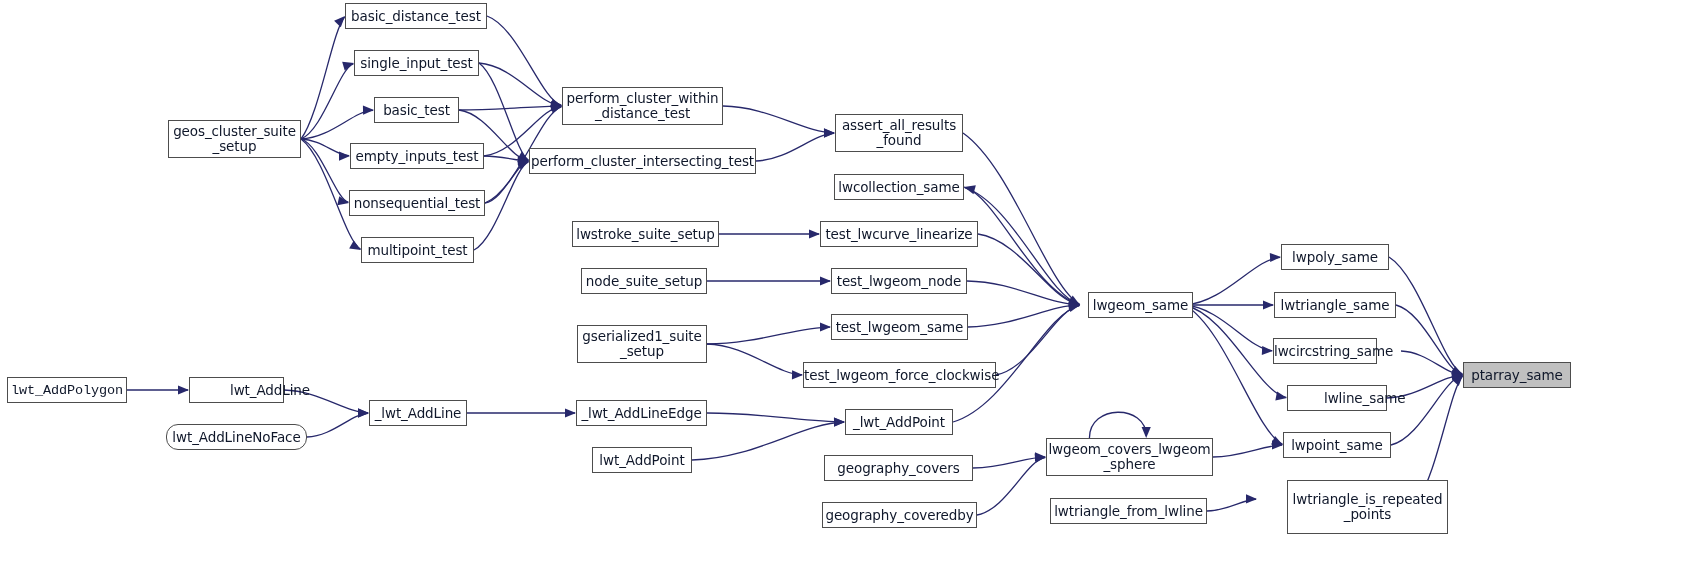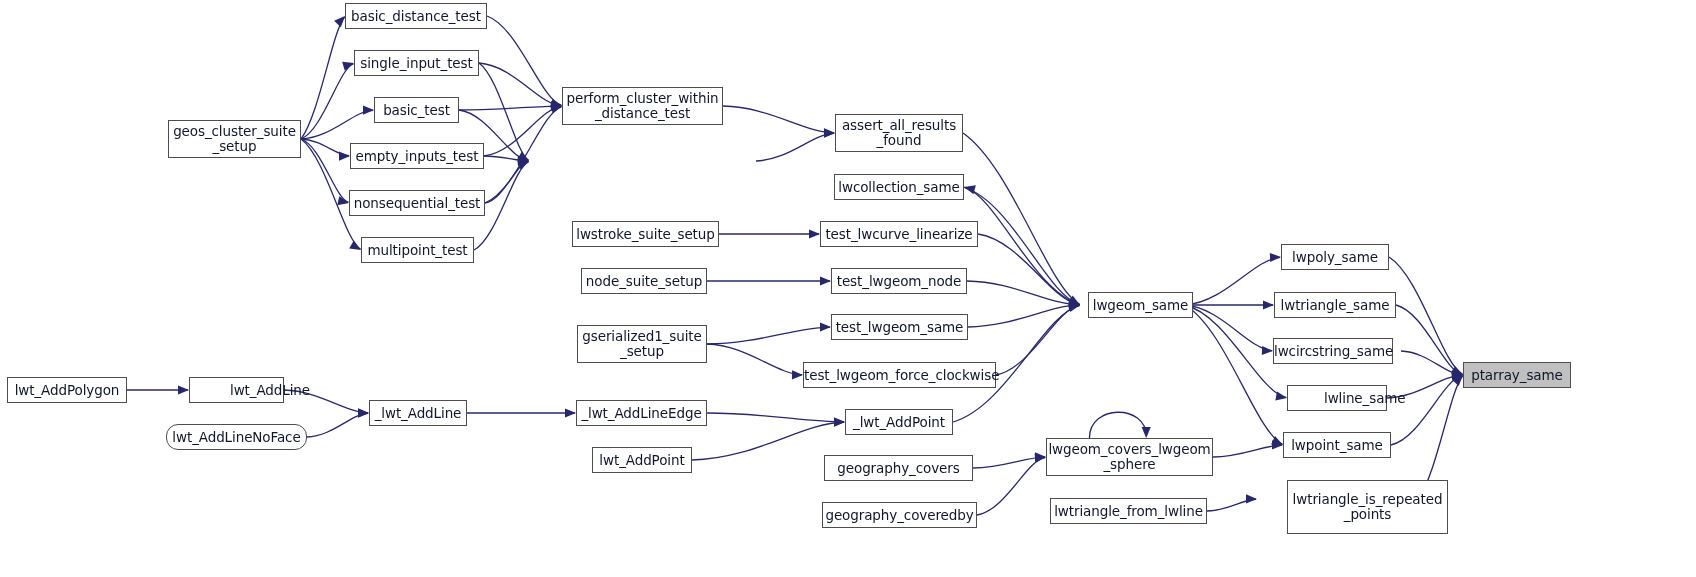--- a/index.html
+++ b/index.html
@@ -161,39 +161,40 @@
 <div class="node" style="left: 168px; top: 120px; width: 133px; height: 38px;"><span class="node-label">geos_cluster_suite
 _setup</span></div>
     <div class="node" style="left: 345px; top: 3px; width: 142px; height: 26px;"><span class="node-label">basic_distance_test</span></div>
     <div class="node" style="left: 354px; top: 50px; width: 125px; height: 26px;"><span class="node-label">single_input_test</span></div>
     <div class="node" style="left: 374px; top: 97px; width: 85px; height: 26px;"><span class="node-label">basic_test</span></div>
     <div class="node" style="left: 350px; top: 143px; width: 134px; height: 26px;"><span class="node-label">empty_inputs_test</span></div>
     <div class="node" style="left: 349px; top: 190px; width: 136px; height: 26px;"><span class="node-label">nonsequential_test</span></div>
     <div class="node" style="left: 361px; top: 237px; width: 113px; height: 26px;"><span class="node-label">multipoint_test</span></div>
     <div class="node" style="left: 562px; top: 87px; width: 161px; height: 38px;"><span class="node-label">perform_cluster_within
 _distance_test</span></div>
+    <div class="node" style="left: 529px; top: 148px; width: 227px; height: 26px;"><span class="node-label">perform_cluster_intersecting_test</span></div>
     <div class="node" style="left: 835px; top: 114px; width: 128px; height: 38px;"><span class="node-label">assert_all_results
 _found</span></div>
     <div class="node" style="left: 834px; top: 174px; width: 130px; height: 26px;"><span class="node-label">lwcollection_same</span></div>
     <div class="node" style="left: 572px; top: 221px; width: 147px; height: 26px;"><span class="node-label">lwstroke_suite_setup</span></div>
     <div class="node" style="left: 820px; top: 221px; width: 158px; height: 26px;"><span class="node-label">test_lwcurve_linearize</span></div>
     <div class="node" style="left: 581px; top: 268px; width: 126px; height: 26px;"><span class="node-label">node_suite_setup</span></div>
     <div class="node" style="left: 831px; top: 268px; width: 136px; height: 26px;"><span class="node-label">test_lwgeom_node</span></div>
     <div class="node" style="left: 577px; top: 325px; width: 130px; height: 38px;"><span class="node-label">gserialized1_suite
 _setup</span></div>
     <div class="node" style="left: 831px; top: 314px; width: 137px; height: 26px;"><span class="node-label">test_lwgeom_same</span></div>
     <div class="node" style="left: 803px; top: 362px; width: 193px; height: 26px;"><span class="node-label">test_lwgeom_force_clockwise</span></div>
     <div class="node" style="left: 1080px; top: 292px; width: 105px; height: 26px; margin-left: 8px;"><span class="node-label">lwgeom_same</span></div>
     <div class="node" style="left: 1281px; top: 244px; width: 108px; height: 26px;"><span class="node-label">lwpoly_same</span></div>
     <div class="node" style="left: 1274px; top: 292px; width: 122px; height: 26px;"><span class="node-label">lwtriangle_same</span></div>
-    <div class="node" style="left: 1273px; top: 338px; width: 120px; height: 26px;"><span class="node-label">lwcircstring_same</span></div>
+    <div class="node" style="left: 1273px; top: 338px; width: 104px; height: 26px;"><span class="node-label">lwcircstring_same</span></div>
     <div class="node" style="left: 1287px; top: 385px; width: 100px; height: 26px; padding-left: 36px;"><span class="node-label">lwline_same</span></div>
     <div class="node" style="left: 1283px; top: 432px; width: 108px; height: 26px;"><span class="node-label">lwpoint_same</span></div>
     <div class="node highlight" style="left: 1463px; top: 362px; width: 108px; height: 26px;"><span class="node-label">ptarray_same</span></div>
-    <div class="node" style="left: 7px; top: 377px; width: 120px; height: 26px;"><span class="node-label">lwt_AddPolygon</span></div>
+    <div class="node" style="left: 7px; top: 377px; width: 120px; height: 26px; font-family: Liberation Mono, monospace;"><span class="node-label">lwt_AddPolygon</span></div>
     <div class="node" style="left: 189px; top: 377px; width: 95px; height: 26px; padding-left: 40px;"><span class="node-label">lwt_AddLine</span></div>
     <div class="node" style="left: 166px; top: 424px; width: 141px; height: 26px; border-radius: 12px;"><span class="node-label">lwt_AddLineNoFace</span></div>
     <div class="node" style="left: 369px; top: 400px; width: 98px; height: 26px;"><span class="node-label">_lwt_AddLine</span></div>
     <div class="node" style="left: 576px; top: 400px; width: 131px; height: 26px;"><span class="node-label">_lwt_AddLineEdge</span></div>
     <div class="node" style="left: 592px; top: 447px; width: 100px; height: 26px;"><span class="node-label">lwt_AddPoint</span></div>
     <div class="node" style="left: 845px; top: 409px; width: 108px; height: 26px;"><span class="node-label">_lwt_AddPoint</span></div>
     <div class="node" style="left: 824px; top: 455px; width: 149px; height: 26px;"><span class="node-label">geography_covers</span></div>
     <div class="node" style="left: 822px; top: 502px; width: 155px; height: 26px;"><span class="node-label">geography_coveredby</span></div>
     <div class="node" style="left: 1046px; top: 438px; width: 167px; height: 38px;"><span class="node-label">lwgeom_covers_lwgeom
 _sphere</span></div>

